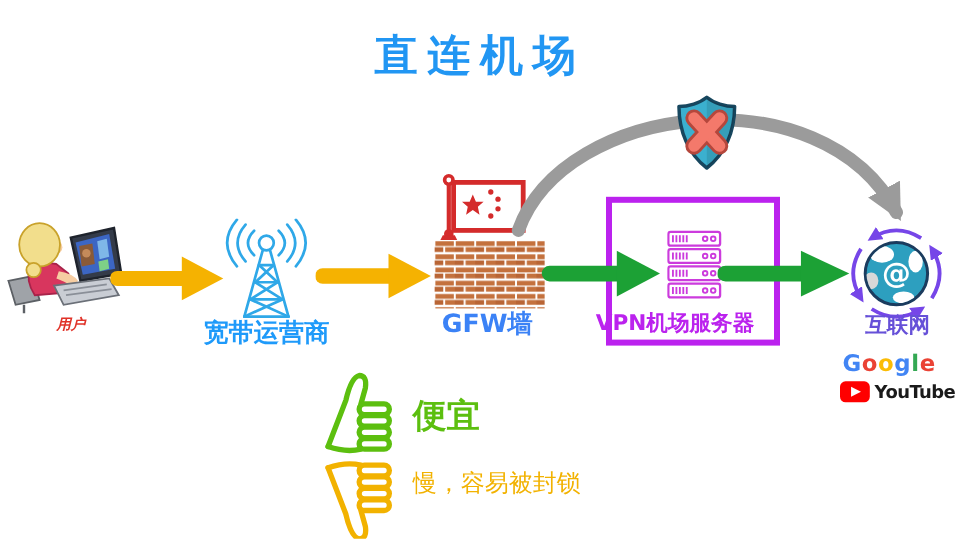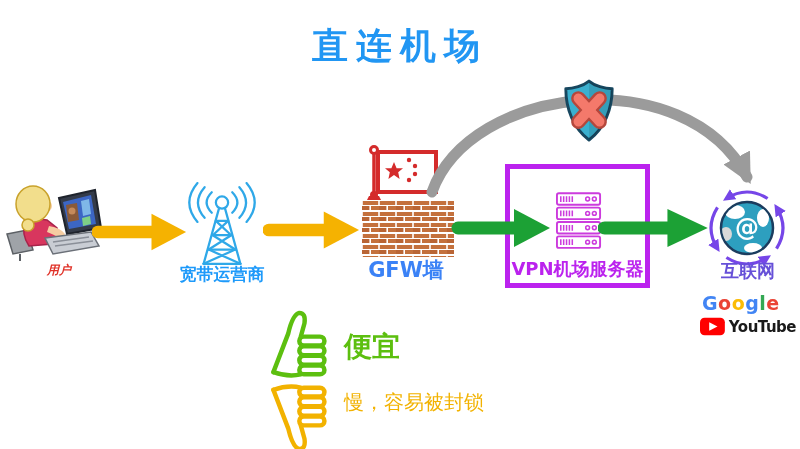--- a/index.html
+++ b/index.html
@@ -3,23 +3,23 @@
 <meta charset="utf-8">
 <style>
   html,body{margin:0;padding:0;}
   body{width:800px;height:449px;background:#FFFFFF;overflow:hidden;position:relative;
        font-family:"DejaVu Sans","Liberation Sans",sans-serif;}
   .abs{position:absolute;}
   .title{left:0;top:22px;width:800px;text-align:center;font-size:36px;font-weight:bold;
          letter-spacing:8px;color:#2196F3;}
   .lbl{font-weight:bold;text-align:center;}
   .lbl-user{left:14px;top:262px;width:90px;font-size:12px;font-style:italic;color:#E03228;}
-  .lbl-isp{left:168px;top:263px;width:108px;font-size:17px;color:#1E9AFA;}
+  .lbl-isp{left:168px;top:263px;width:108px;font-size:21px;color:#1E9AFA;}
   .lbl-gfw{left:350px;top:256px;width:112px;font-size:21px;color:#3b82f6;}
-  .lbl-vpn{left:503px;top:257px;width:149px;font-size:18px;color:#BB22EE;}
+  .lbl-vpn{left:488px;top:257px;width:149px;font-size:18px;color:#BB22EE;}
   .lbl-net{left:705px;top:259px;width:86px;font-size:18px;color:#6650D8;}
   .vpn-box{left:505px;top:164px;width:145px;height:124px;border:5px solid #BB22EE;
            box-sizing:border-box;z-index:2;}
   .google{left:702px;top:292px;width:92px;text-align:left;font-size:19px;font-weight:bold;
           letter-spacing:0.5px;}
   .g0,.g3{color:#4285F4}.g1,.g5{color:#EA4335}.g2{color:#FBBC05}.g4{color:#34A853}
   .youtube{left:700px;top:317px;width:96px;display:flex;align-items:center;gap:4px;}
   .yt-text{font-size:15px;font-weight:bold;color:#1a1a1a;letter-spacing:-0.5px;}
   .pro-text{left:344px;top:328px;font-size:28px;font-weight:bold;color:#5CBF0F;text-align:right;}
   .con-text{left:344px;top:389px;font-size:20px;font-weight:normal;color:#F2B200;}

